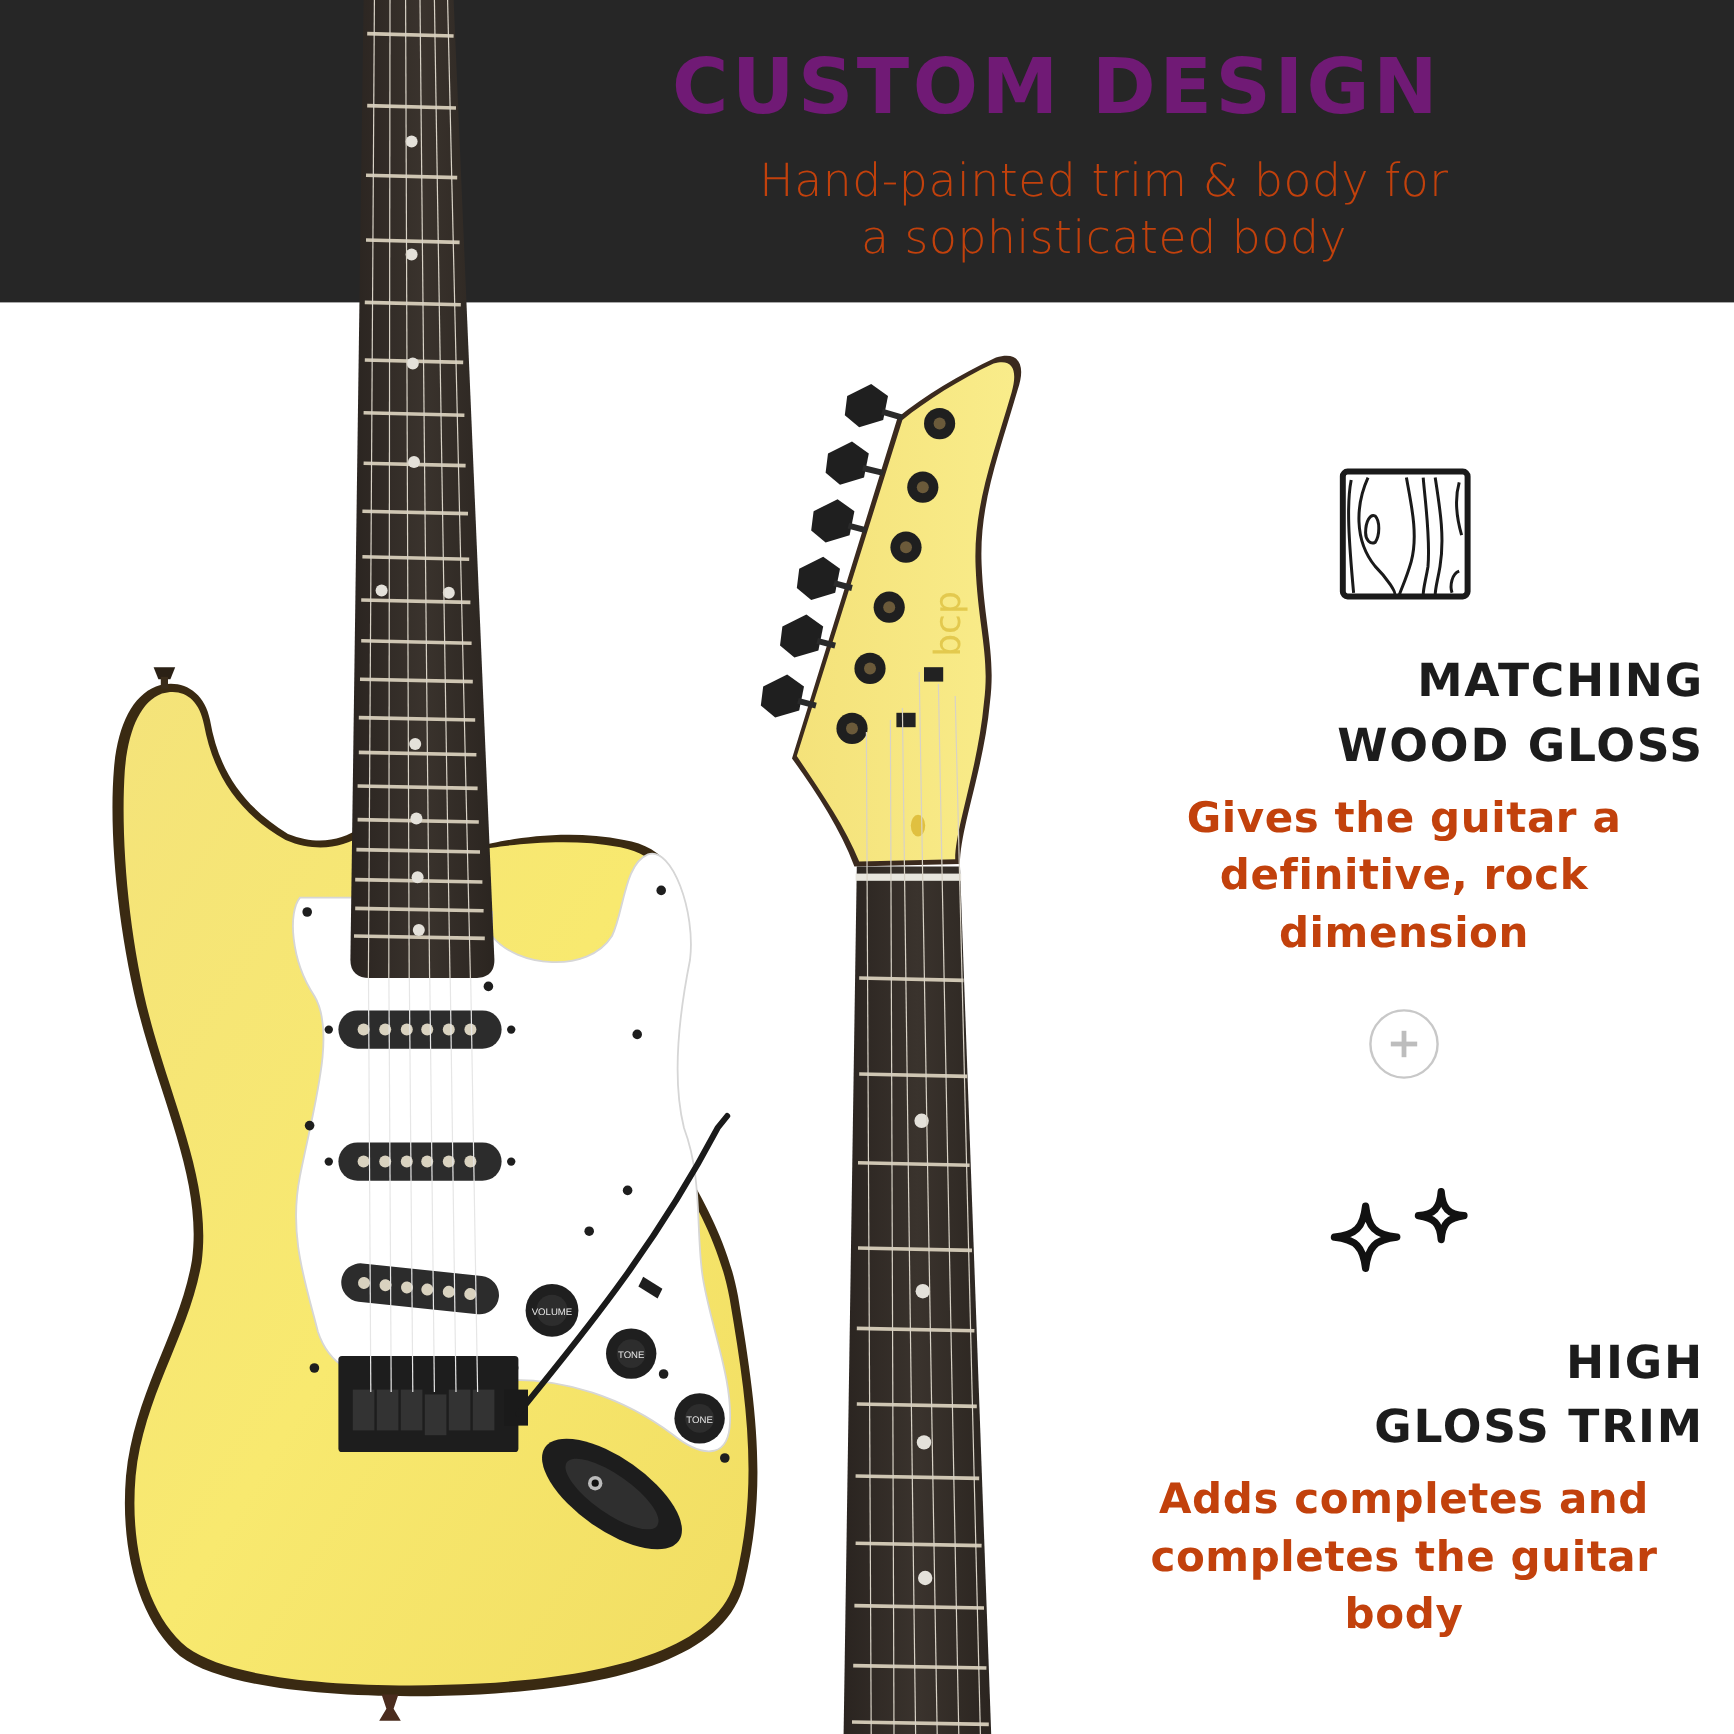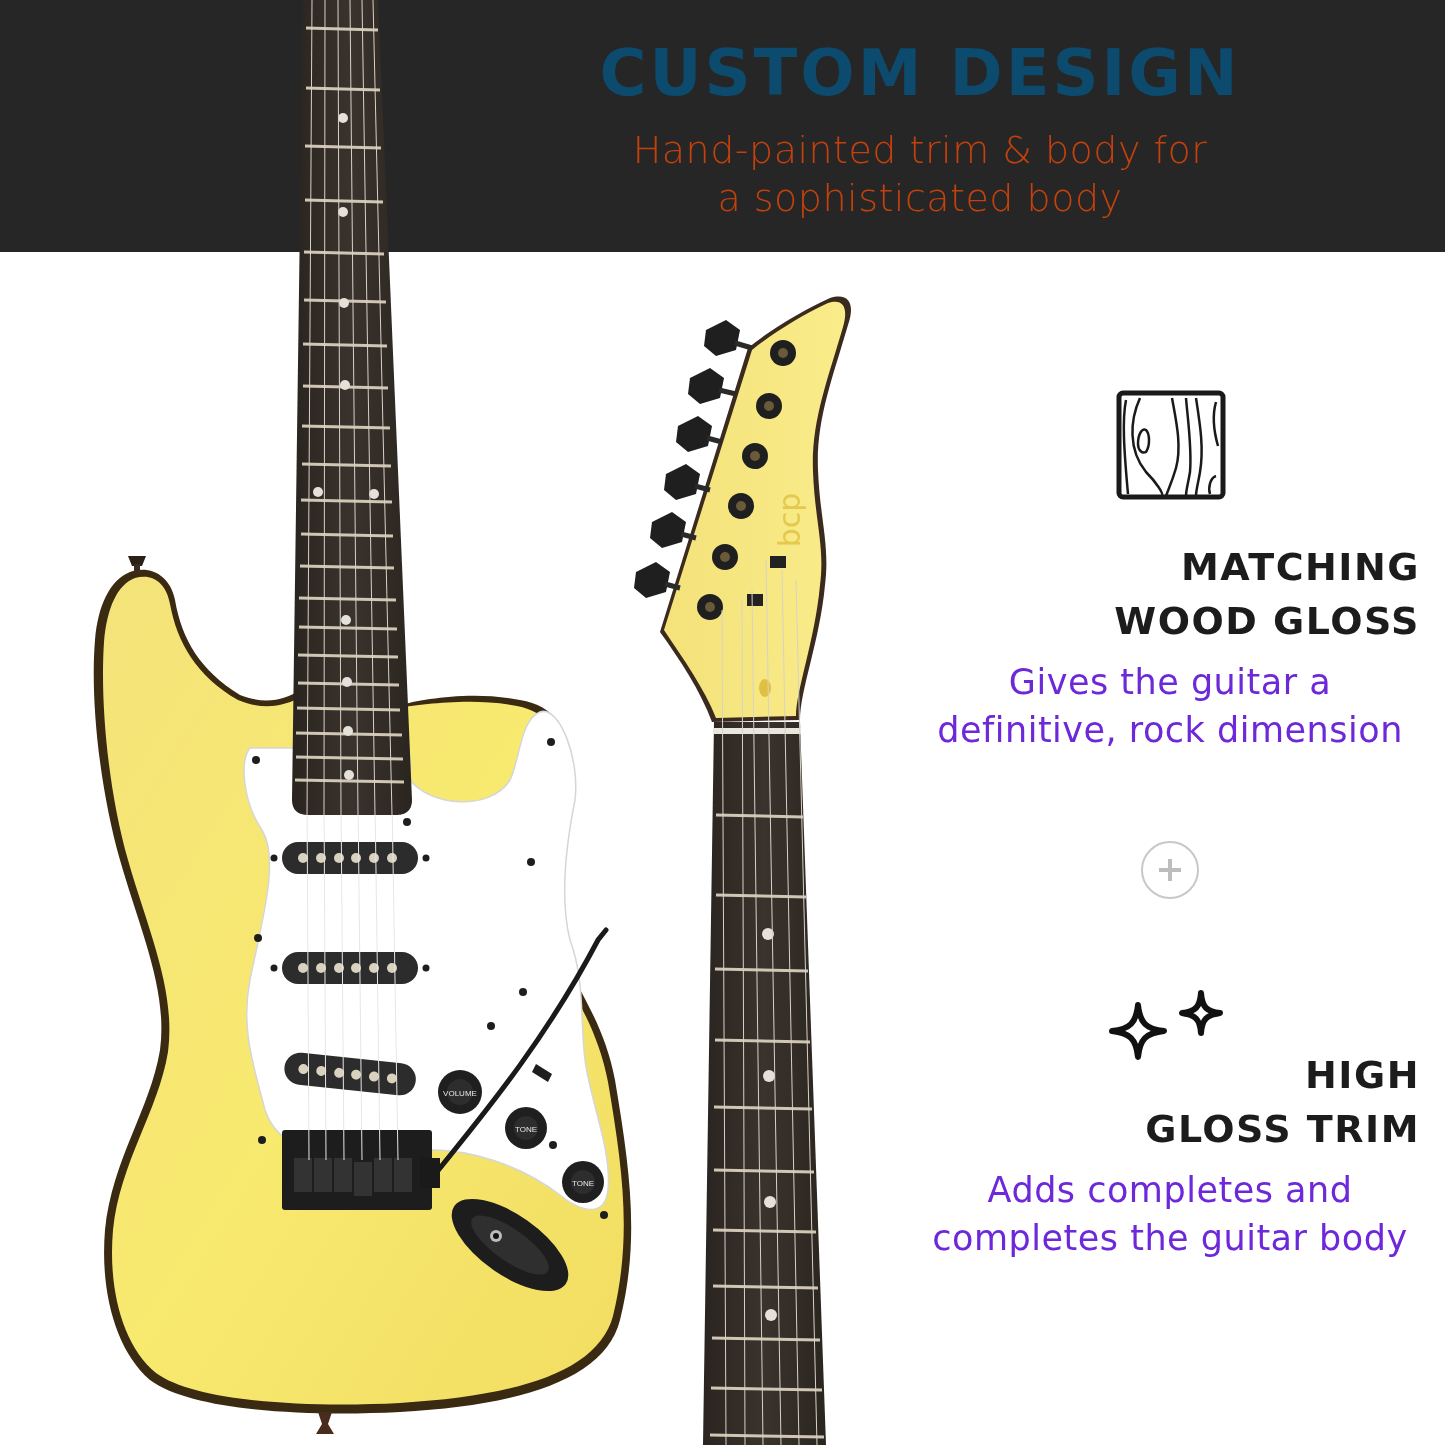--- a/index.html
+++ b/index.html
@@ -1,23 +1,23 @@
 <!DOCTYPE html>
 <html><head>
 <meta charset="utf-8">
 <style>
   html, body { margin: 0; padding: 0; }
   body { width: 1445px; height: 1445px; position: relative; overflow: hidden; background: #ffffff; font-family: "Liberation Sans", "DejaVu Sans", sans-serif; }
   .header { position: absolute; left: 0; top: 0; width: 1445px; height: 252px; background: #262626; }
-  .header-title { position: absolute; left: 560px; width: 720px; top: 36px; text-align: center; color: #0c4a6e; font-family: "DejaVu Sans", sans-serif; font-size: 64px; letter-spacing: 3px; font-weight: 600; line-height: 74px; }
+  .header-title { position: absolute; left: 560px; width: 720px; top: 36px; color: #701a75; font-family: "DejaVu Sans", sans-serif; font-size: 64px; letter-spacing: 3px; font-weight: 600; line-height: 74px; }
   .header-sub { position: absolute; left: 560px; width: 720px; top: 126px; text-align: center; color: #c2410c; font-family: "DejaVu Sans", sans-serif; font-weight: 300; font-size: 38px; line-height: 48px; letter-spacing: 0.5px; }
   .stage { position: absolute; left: 0; top: 0; width: 1445px; height: 1445px; }
   .feature { position: absolute; left: 920px; width: 500px; text-align: center; }
   .feature-title { color: #1c1c1c; font-family: "DejaVu Sans", sans-serif; font-weight: 600; font-size: 38px; line-height: 54px; letter-spacing: 1.5px; text-align: right; }
-  .feature-desc { color: #6d28d9; font-family: "DejaVu Sans", sans-serif; font-weight: 400; font-size: 35px; line-height: 48px; margin-top: 10px; letter-spacing: 0.5px; }
+  .feature-desc { color: #c2410c; font-family: "DejaVu Sans", sans-serif; font-weight: 700; font-size: 35px; line-height: 48px; margin-top: 10px; letter-spacing: 0.5px; }
   .icon-box { position: absolute; }
   .plus-circle { position: absolute; left: 1141px; top: 841px; width: 58px; height: 58px; border: 2px solid #c8c8c8; border-radius: 50%; box-sizing: border-box; }
   .plus-circle::before, .plus-circle::after { content: ""; position: absolute; background: #bdbdbd; }
   .plus-circle::before { left: 16px; top: 25px; width: 22px; height: 4px; }
   .plus-circle::after { left: 25px; top: 16px; width: 4px; height: 22px; }
 </style>
 </head>
 <body>
 
 <div class="header"></div>
@@ -311,21 +311,21 @@
 </div>
 
 <div class="plus-circle"></div>
 
 <svg class="icon-box" style="left:1100px; top:985px;" width="135" height="95" viewBox="0 0 135 95">
   <g fill="none" stroke="#111111" stroke-width="6" stroke-linejoin="round">
     <path d="M38,20 C40,38 46,44 64,46 C46,48 40,54 38,72 C36,54 30,48 12,46 C30,44 36,38 38,20 Z"></path>
     <path d="M101,8 C102,22 107,27 120,28 C107,30 102,34 101,48 C100,34 95,30 82,28 C95,27 100,22 101,8 Z"></path>
   </g>
 </svg>
-<div class="feature" style="top:1048px;">
+<div class="feature" style="top:1108px;">
   <div class="feature-title">
     <div>HIGH</div>
     <div>GLOSS TRIM</div>
   </div>
   <div class="feature-desc">
     <div>Adds completes and</div>
     <div>completes the guitar body</div>
   </div>
 </div>
 

